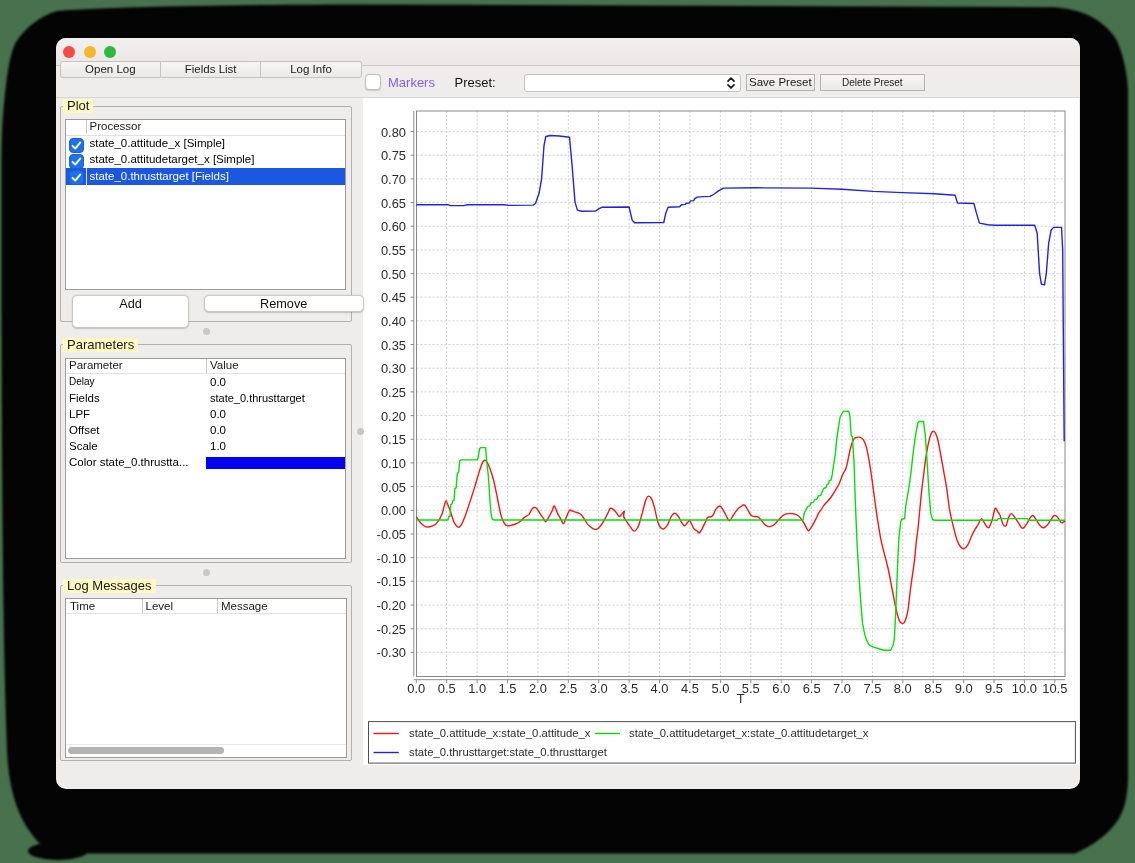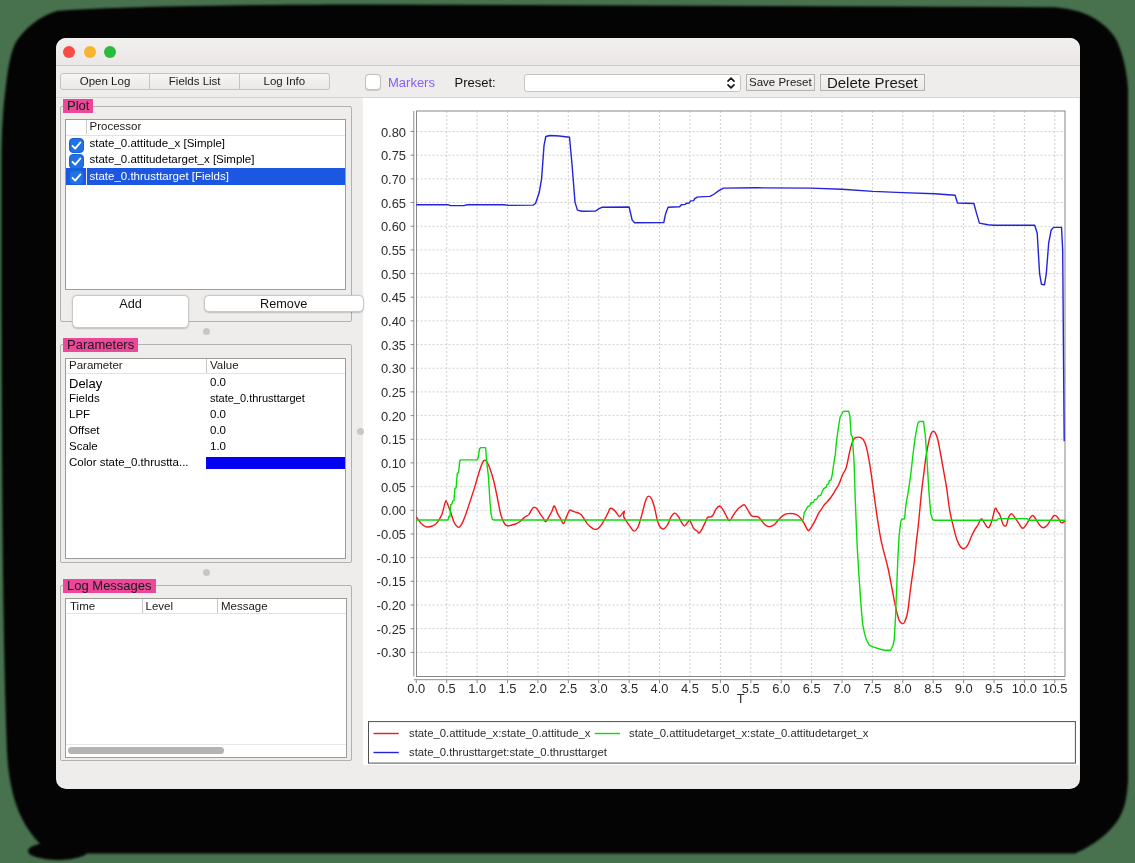--- a/index.html
+++ b/index.html
@@ -1,50 +1,50 @@
 <!DOCTYPE html>
 <html><head><meta charset="utf-8"><style>
 *{margin:0;padding:0;box-sizing:border-box}
 body{width:1135px;height:863px;background:#48714e;overflow:hidden;font-family:"Liberation Sans",sans-serif;position:relative;transform:translateZ(0)}
 .abs{position:absolute}
 .grp{position:absolute;border:1px solid #b3b1af;border-radius:2px}
-.grplab{position:absolute;background:#ec4899;padding:0 4px;font-size:13px;color:#1a1a1a;line-height:14px}
+.grplab{position:absolute;background:#fef9c3;padding:0 4px;font-size:13px;color:#1a1a1a;line-height:14px}
 .tbl{position:absolute;background:#fff;border:1px solid #9e9c9a}
 .hv{position:absolute;width:1px;background:#c8c8c8}
 .btn{position:absolute;background:#fff;border:1px solid #cbc9c7;border-radius:5px;font-size:12.7px;color:#111;text-align:center;box-shadow:0 0.5px 1.5px rgba(0,0,0,0.2)}
 .dot{position:absolute;width:7px;height:7px;border-radius:50%;background:#c9c7c6}
 .tseg{flex:1;border:1px solid #c5c3c1;border-left:none;background:linear-gradient(#f7f5f4,#ebe9e7);font-size:11.5px;color:#1a1a1a;text-align:center;line-height:15.5px}
 </style></head>
 <body>
 <svg class="abs" style="left:0;top:0;filter:blur(1.2px)" width="1135" height="863" viewBox="0 0 1135 863">
     <path fill="#040404" d="M57,11 C40,16 25,28 16,42 C12,50 9,60 6,85 C3,110 1.5,130 1.5,160 L1.5,300 C2,500 3,650 7,750 C9,795 20,830 51,853.5 L1075,853.5 C1095,845 1110,832 1118,820 C1124,810 1127,800 1128,780 L1128,90 C1127,73 1124,58 1117.5,42 C1111,28.5 1094,13.8 1070,9.4 C1065,8.5 1061,7.8 1055,7.2 L360,4.5 C200,5 120,7 57,11 Z"></path>
     <ellipse cx="58" cy="851" rx="30" ry="9" fill="#040404"></ellipse>
   </svg>
 <div class="abs" style="left:56px;top:37.5px;width:1024px;height:751px;background:#efedec;border-radius:10px;overflow:hidden">
 
   <div class="abs" style="left:0;top:0;width:1024px;height:28.5px;background:linear-gradient(#f2f0ef,#eae7e6);border-bottom:1px solid #cbc8c6"></div>
   <div class="abs" style="left:7.4px;top:8px;width:12px;height:12px;border-radius:50%;background:#f84b47"></div>
   <div class="abs" style="left:28.2px;top:8px;width:12px;height:12px;border-radius:50%;background:#f7b52e"></div>
   <div class="abs" style="left:47.8px;top:8px;width:12px;height:12px;border-radius:50%;background:#2cba3d"></div>
 
-  <div class="abs" style="left:3.7px;top:35px;width:270px;height:17px;display:flex">
+  <div class="abs" style="left:3.7px;top:23px;width:302px;height:17px;display:flex">
     <div class="tseg" style="border-left:1px solid #c5c3c1;border-radius:3px 0 0 3px">Open Log</div>
     <div class="tseg">Fields List</div>
     <div class="tseg" style="border-radius:0 3px 3px 0">Log Info</div>
   </div>
   <div class="abs" style="left:309px;top:36.5px;width:15.5px;height:15.5px;background:#fff;border:1px solid #c2c0be;border-radius:4px;box-shadow:0 0.5px 1px rgba(0,0,0,0.15)"></div>
   <div class="abs" style="left:332px;top:37px;font-size:13px;color:#8b5cf6">Markers</div>
   <div class="abs" style="left:398.5px;top:37px;font-size:13px;color:#111">Preset:</div>
   <div class="abs" style="left:467.5px;top:36px;width:217px;height:18px;background:#fff;border:1px solid #c6c4c2;border-radius:3px">
     <svg width="12" height="14" style="position:absolute;right:3px;top:1px" viewBox="0 0 12 14">
         <path d="M3 5.2 L6 2.2 L9 5.2 M3 8.8 L6 11.8 L9 8.8" fill="none" stroke="#1a1a1a" stroke-width="1.7" stroke-linejoin="round" stroke-linecap="round"></path>
       </svg>
   </div>
   <div class="abs" style="left:689.8px;top:36.5px;width:69px;height:16.5px;border:1px solid #b5b3b1;background:linear-gradient(#f7f5f4,#ebe9e7);font-size:11.5px;color:#1a1a1a;text-align:center;line-height:15px">Save Preset</div>
-  <div class="abs" style="left:764px;top:36.5px;width:104.7px;height:16.5px;border:1px solid #b5b3b1;background:linear-gradient(#f7f5f4,#ebe9e7);font-size:15px;color:#1a1a1a;text-align:center;line-height:15px">Delete Preset</div>
+  <div class="abs" style="left:764px;top:36.5px;width:104.7px;height:16.5px;border:1px solid #b5b3b1;background:linear-gradient(#f7f5f4,#ebe9e7);font-size:10px;color:#1a1a1a;text-align:center;line-height:15px">Delete Preset</div>
 
   <div class="abs" style="left:0;top:59.5px;width:1024px;height:1px;background:#d8d6d4"></div>
   <div class="abs" style="left:307px;top:60px;width:716px;height:667.5px;background:#fff"></div>
 </div>
 
 <div class="grp" style="left:59.5px;top:106px;width:292.5px;height:216px"></div>
 <div class="grplab" style="left:63px;top:99px">Plot</div>
 <div class="tbl" style="left:65px;top:119px;width:280.5px;height:170.5px"></div>
 <div class="hv" style="left:85.5px;top:120px;height:14px"></div>
 <div class="abs" style="left:89.5px;top:120px;font-size:11.5px;color:#1a1a1a">Processor</div>
@@ -70,21 +70,21 @@
 <div class="btn" style="left:203.7px;top:295.3px;width:160px;height:17.2px;line-height:16px">Remove</div>
 <div class="dot" style="left:202.5px;top:328px"></div>
 
 <div class="grp" style="left:59.5px;top:344px;width:292.5px;height:218.5px"></div>
 <div class="grplab" style="left:63px;top:337.5px">Parameters</div>
 <div class="tbl" style="left:65px;top:357.5px;width:280.5px;height:201.5px"></div>
 <div class="hv" style="left:205.5px;top:358.5px;height:14px"></div>
 <div class="abs" style="left:69px;top:359px;font-size:11.5px;color:#1a1a1a">Parameter</div>
 <div class="abs" style="left:210px;top:359px;font-size:11.5px;color:#1a1a1a">Value</div>
 <div class="abs" style="left:66px;top:373.3px;width:278.5px;height:1px;background:#e2e2e2"></div>
-<div class="abs" style="left:69px;top:376px;font-size:13px;color:#000">Delay</div>
+<div class="abs" style="left:69px;top:376px;font-size:10px;color:#000">Delay</div>
 <div class="abs" style="left:210px;top:376px;font-size:11.5px;color:#000">0.0</div>
 <div class="abs" style="left:69px;top:392px;font-size:11.5px;color:#000">Fields</div>
 <div class="abs" style="left:210px;top:392px;font-size:11px;color:#000">state_0.thrusttarget</div>
 <div class="abs" style="left:69px;top:408px;font-size:11.5px;color:#000">LPF</div>
 <div class="abs" style="left:210px;top:408px;font-size:11.5px;color:#000">0.0</div>
 <div class="abs" style="left:69px;top:424px;font-size:11.5px;color:#000">Offset</div>
 <div class="abs" style="left:210px;top:424px;font-size:11.5px;color:#000">0.0</div>
 <div class="abs" style="left:69px;top:440px;font-size:11.5px;color:#000">Scale</div>
 <div class="abs" style="left:210px;top:440px;font-size:11.5px;color:#000">1.0</div>
 <div class="abs" style="left:69px;top:456px;font-size:11.5px;color:#000">Color state_0.thrustta...</div>

